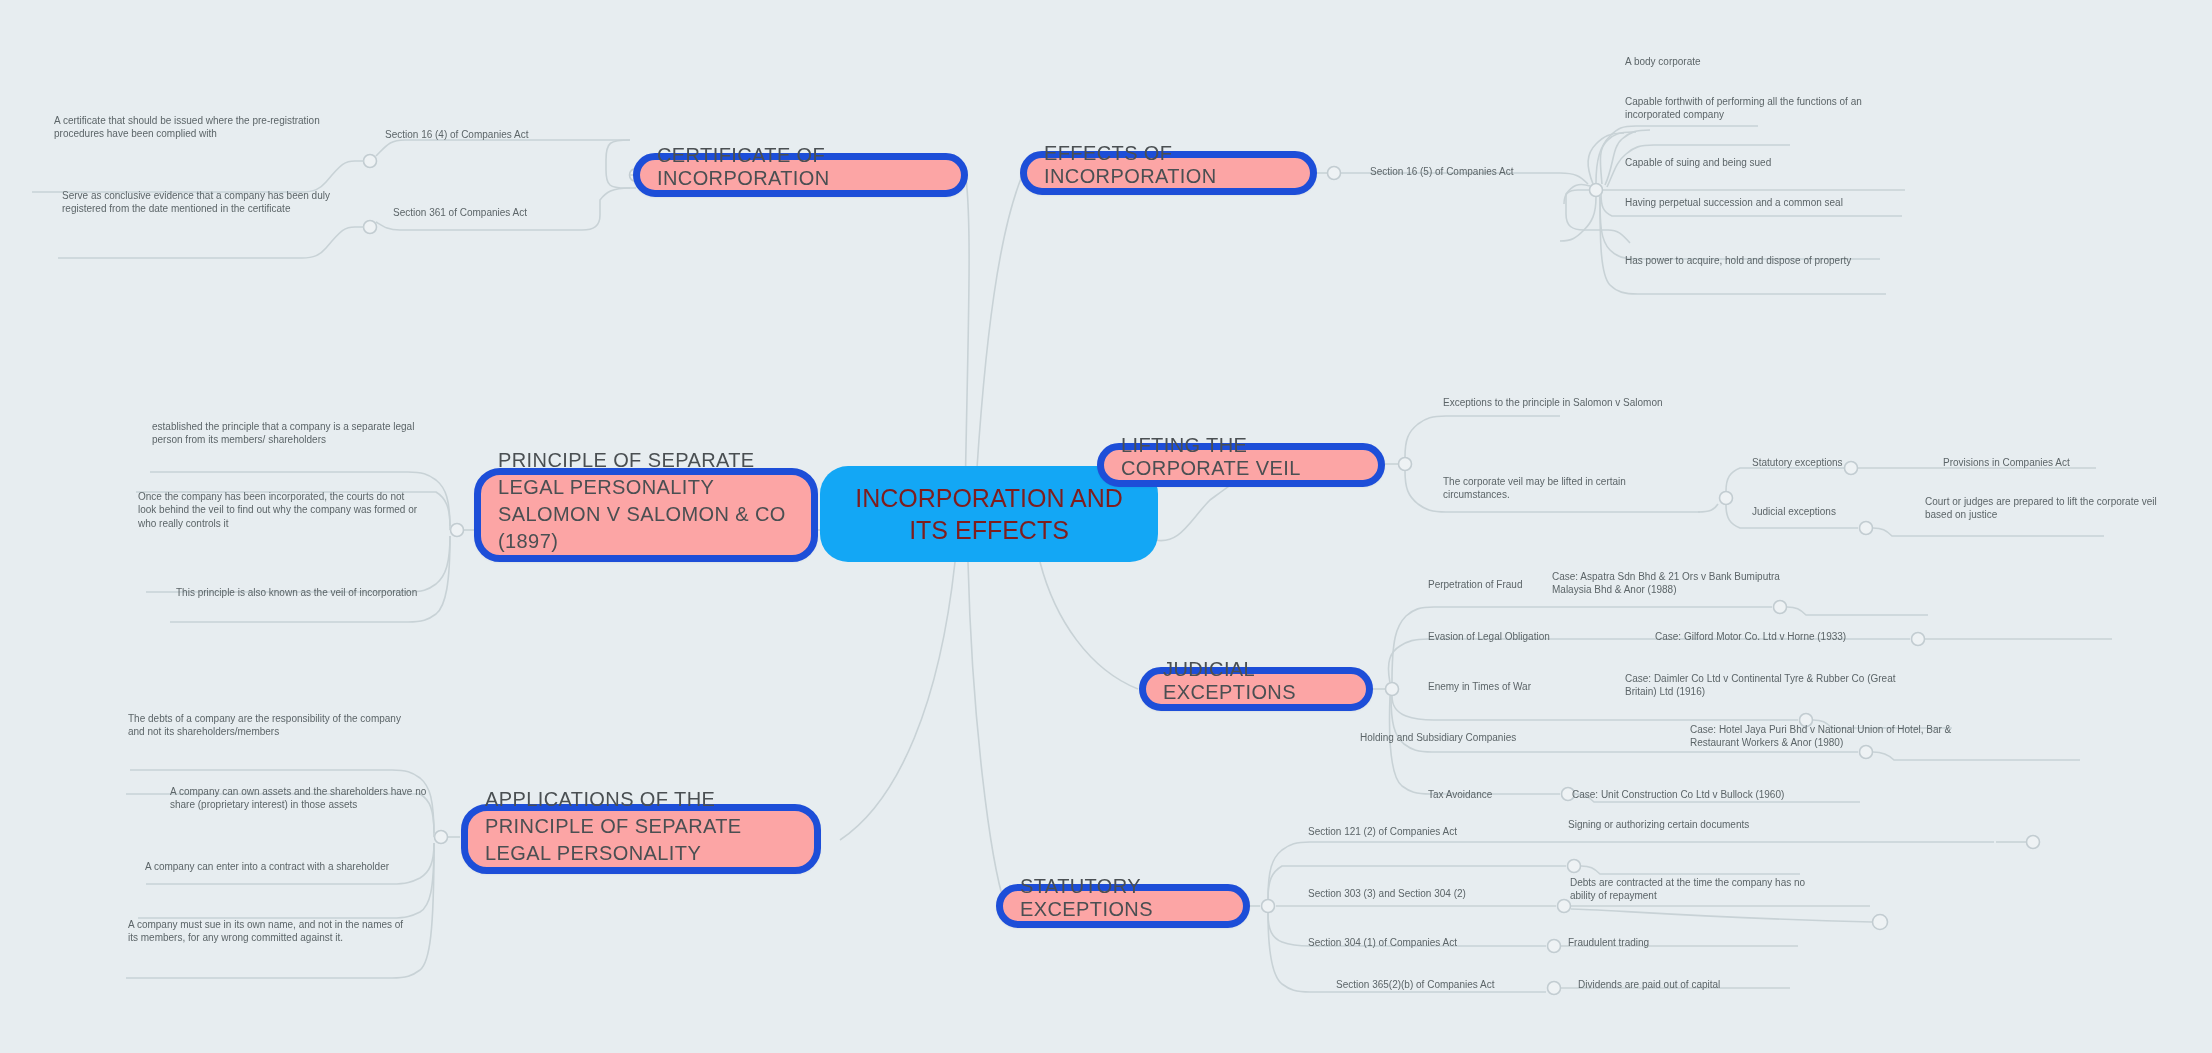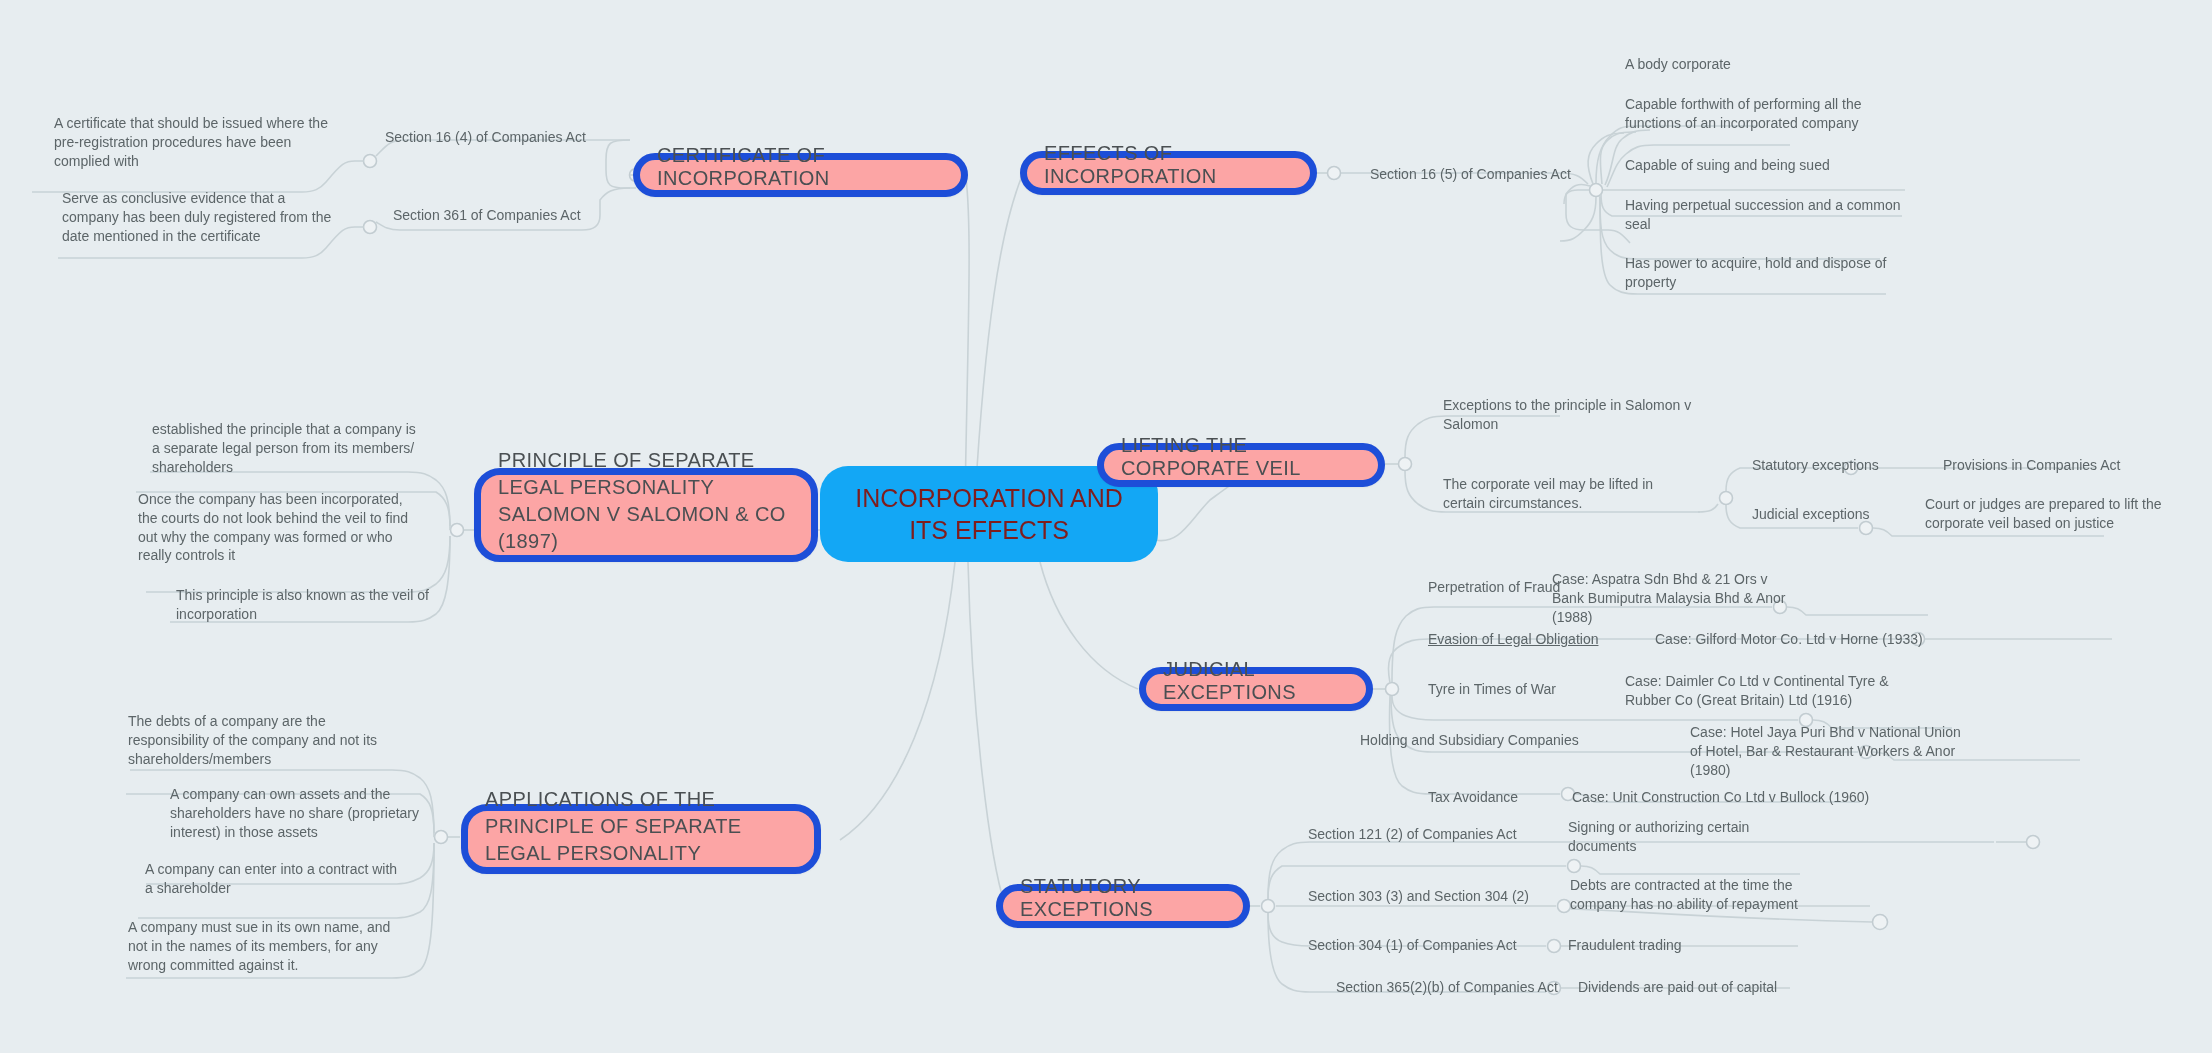--- a/index.html
+++ b/index.html
@@ -45,21 +45,21 @@
   }
 
   
   .leaf{
     position:absolute;
     color:#5c6568;
     line-height:1.34;
     z-index:5;
     box-sizing:border-box;
   }
-  .leaf.sm{font-size:14px;}
+  .leaf.sm{font-size:10px;}
 </style>
 </head>
 <body>
 
 <div id="canvas">
 
   <svg class="links" viewBox="0 0 2212 1053">
 
     <path d="M 965 500 C 968 330 972 230 966 178"></path>
 
@@ -246,24 +246,24 @@
 
   <div class="leaf sm" style="left:1752px;top:456px;width:200px;">Statutory exceptions</div>
   <div class="leaf sm" style="left:1943px;top:456px;width:250px;">Provisions in Companies Act</div>
 
   <div class="leaf sm" style="left:1752px;top:505px;width:200px;">Judicial exceptions</div>
   <div class="leaf sm" style="left:1925px;top:495px;width:250px;">Court or judges are prepared to lift the corporate veil based on justice</div>
 
   <div class="leaf sm" style="left:1428px;top:578px;width:250px;">Perpetration of Fraud</div>
   <div class="leaf sm" style="left:1552px;top:570px;width:250px;">Case: Aspatra Sdn Bhd &amp; 21 Ors v Bank Bumiputra Malaysia Bhd &amp; Anor (1988)</div>
 
-  <div class="leaf sm" style="left:1428px;top:630px;width:250px;text-decoration:underline;">Evasion of Legal Obligation</div>
+  <div class="leaf sm" style="left:1428px;top:630px;width:250px;">Evasion of Legal Obligation</div>
   <div class="leaf sm" style="left:1655px;top:630px;width:300px;">Case: Gilford Motor Co. Ltd v Horne (1933)</div>
 
-  <div class="leaf sm" style="left:1428px;top:680px;width:230px;">Tyre in Times of War</div>
+  <div class="leaf sm" style="left:1428px;top:680px;width:230px;">Enemy in Times of War</div>
   <div class="leaf sm" style="left:1625px;top:672px;width:272px;">Case: Daimler Co Ltd v Continental Tyre &amp; Rubber Co (Great Britain) Ltd (1916)</div>
 
   <div class="leaf sm" style="left:1360px;top:731px;width:250px;">Holding and Subsidiary Companies</div>
   <div class="leaf sm" style="left:1690px;top:723px;width:282px;">Case: Hotel Jaya Puri Bhd v National Union of Hotel, Bar &amp; Restaurant Workers &amp; Anor (1980)</div>
 
   <div class="leaf sm" style="left:1428px;top:788px;width:200px;">Tax Avoidance</div>
   <div class="leaf sm" style="left:1572px;top:788px;width:300px;">Case: Unit Construction Co Ltd v Bullock (1960)</div>
 
   <div class="leaf sm" style="left:1308px;top:825px;width:250px;">Section 121 (2) of Companies Act</div>
   <div class="leaf sm" style="left:1568px;top:818px;width:230px;">Signing or authorizing certain documents</div>

